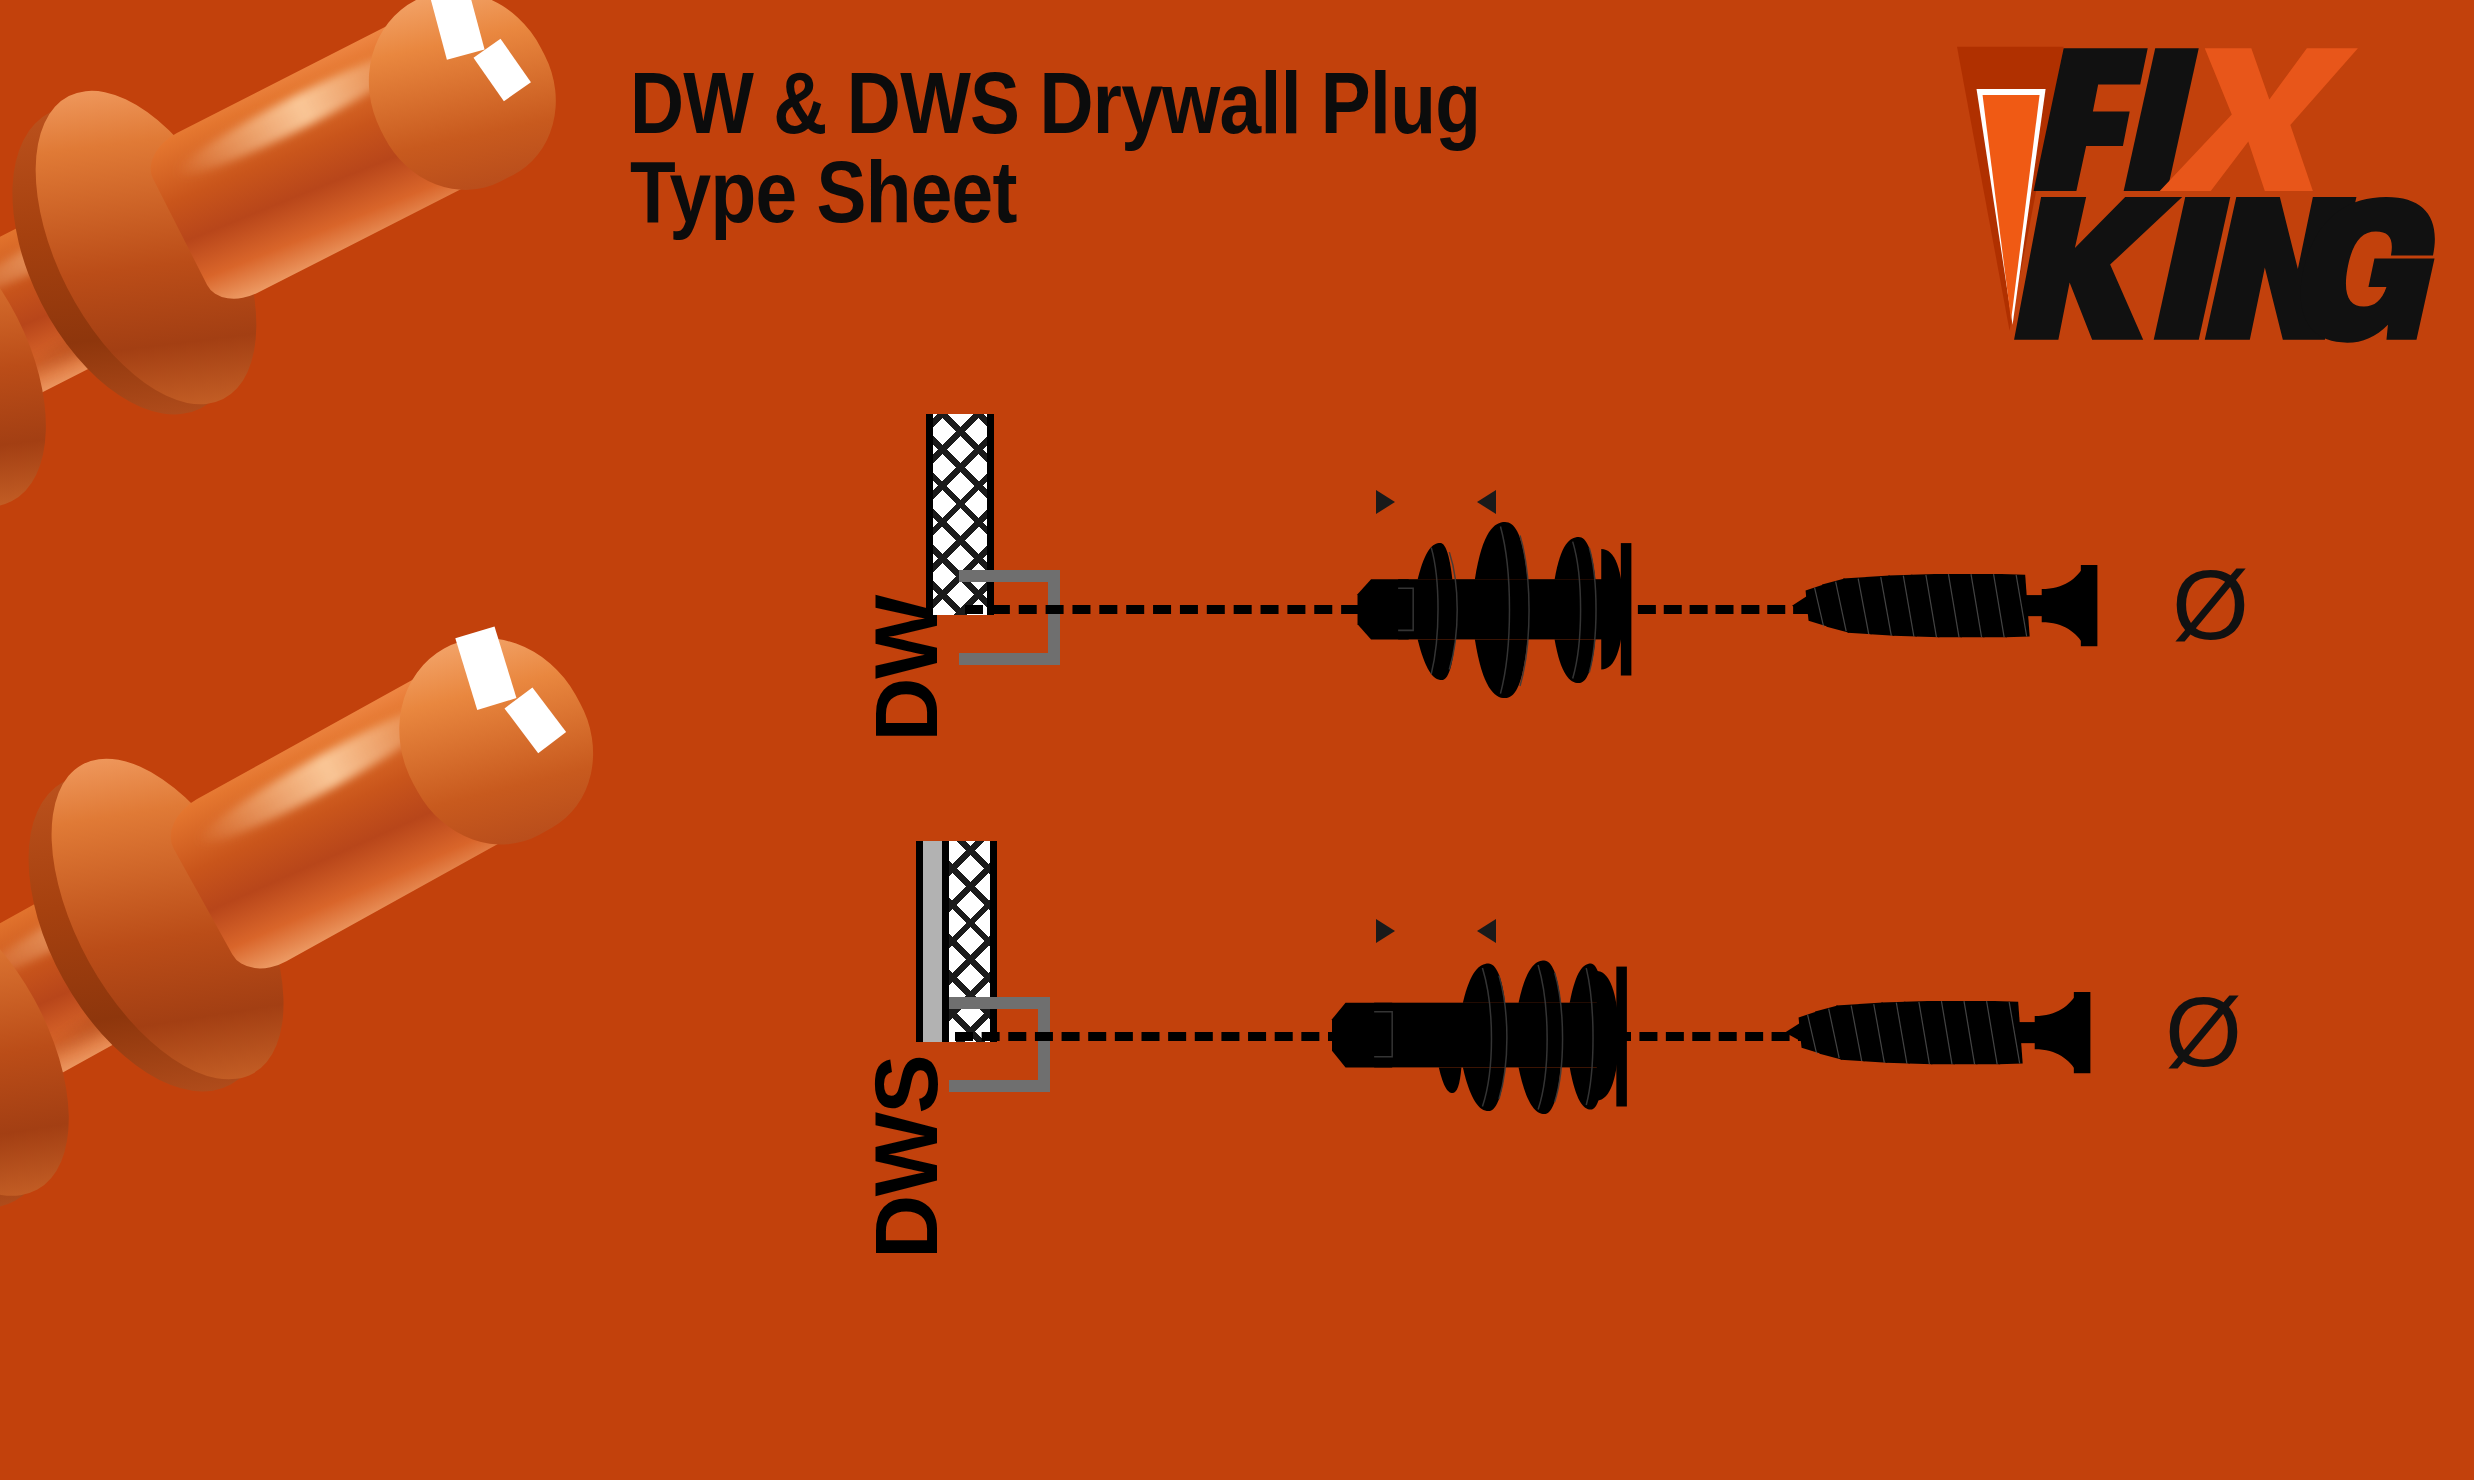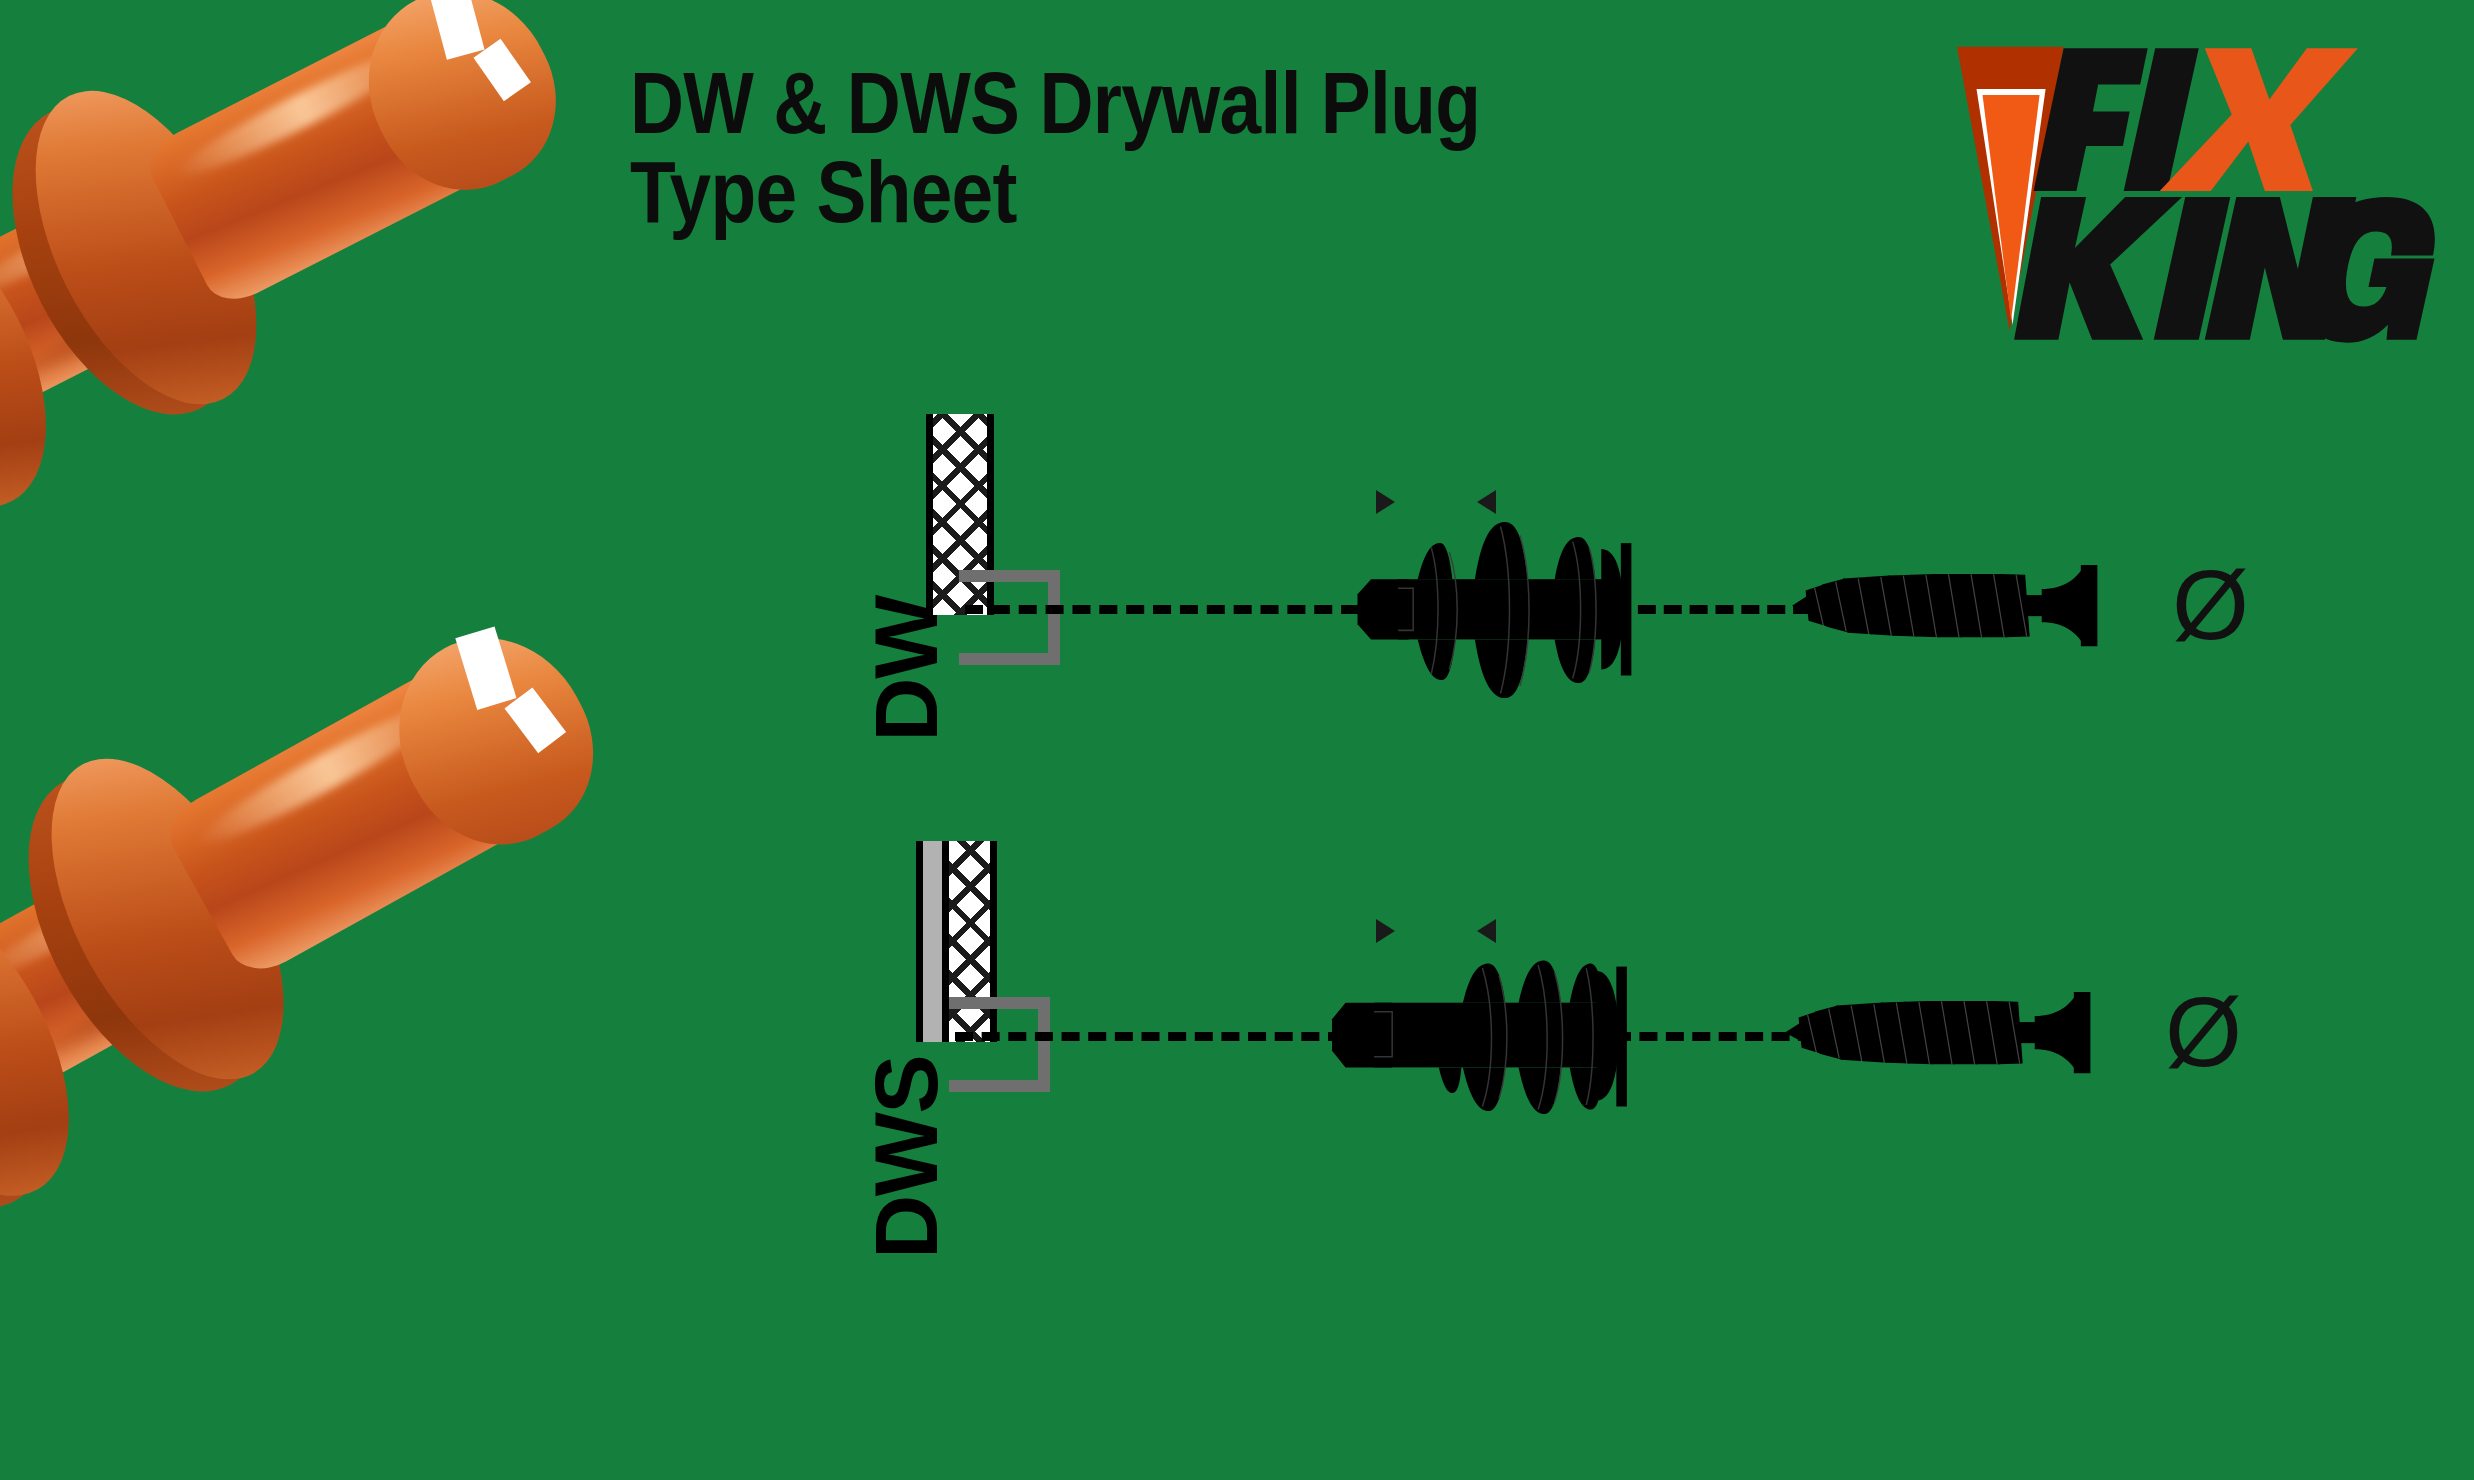--- a/index.html
+++ b/index.html
@@ -1,19 +1,19 @@
 <!DOCTYPE html>
 <html style="font-size:12px"><head>
 <meta charset="utf-8">
 <style>
   html,body{margin:0;padding:0;background:#ffffff;}
   body{width:2475px;height:1480px;overflow:hidden;position:relative;
        font-family:"Liberation Sans",sans-serif;-webkit-font-smoothing:antialiased;}
 
-  .stage{position:absolute;left:0;top:0;width:2475px;height:1480px;background:#15803d;overflow:hidden;}
+  .stage{position:absolute;left:0;top:0;width:2475px;height:1480px;background:#c2410c;overflow:hidden;}
 
   
   .renders{position:absolute;left:0;top:0;width:624px;height:1480px;overflow:hidden;pointer-events:none;}
   .plug3d{position:absolute;transform-origin:50% 50%;}
 
   
   .p-body{position:absolute;border-radius:35px/25.6px;
           background:linear-gradient(185deg,#f08a48 0%,#e4762f 14%,#c9551b 42%,#b8461a 62%,#d9652a 82%,#efa06a 100%);}
   
   .p-fin{position:absolute;border-radius:50%;

